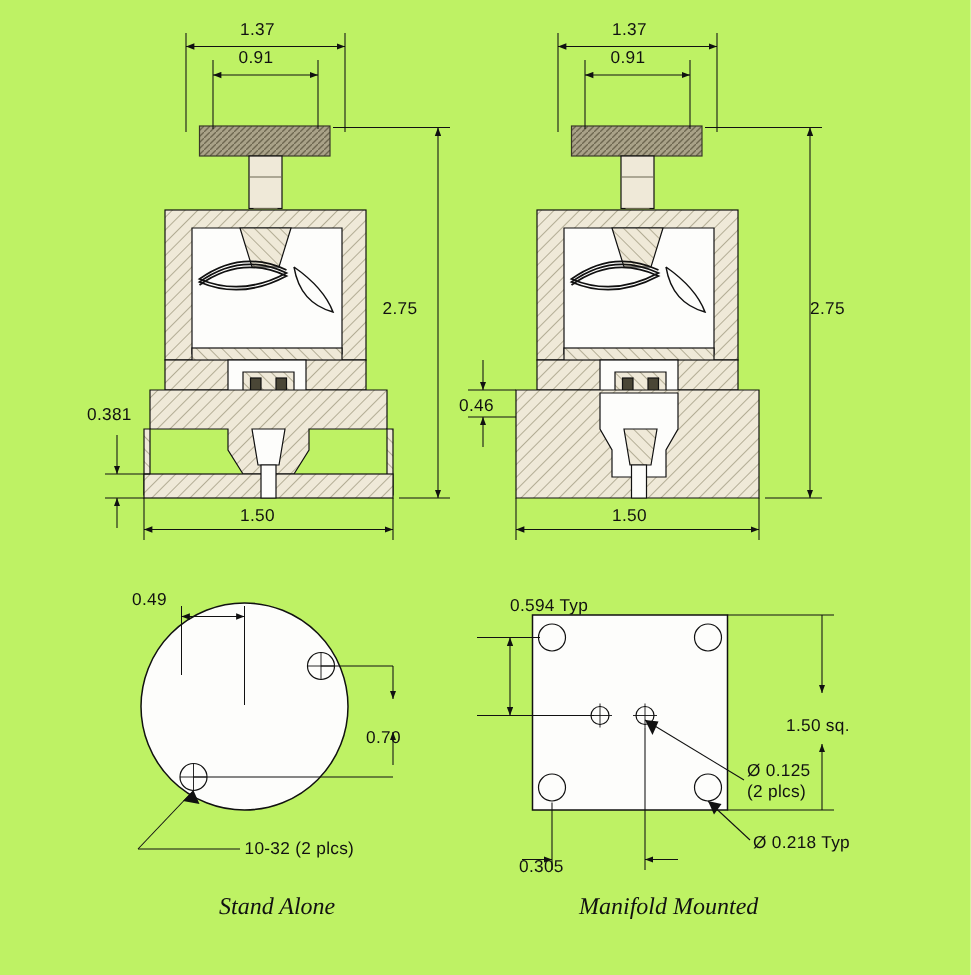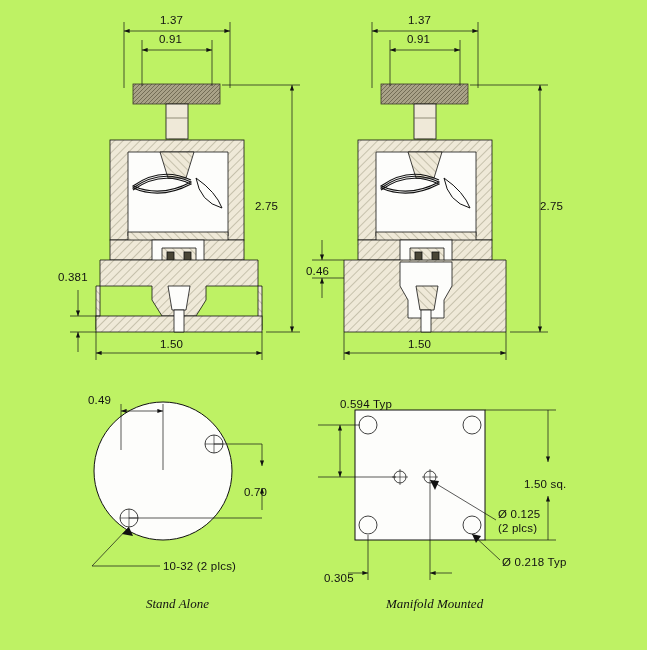--- a/index.html
+++ b/index.html
@@ -32,21 +32,21 @@
     font-family: "Liberation Sans", sans-serif;
     font-size: 11.5px;
     color: #111111;
     white-space: nowrap;
     letter-spacing: 0.2px;
   }
   .cap {
     position: absolute;
     font-family: "Liberation Serif", serif;
     font-style: italic;
-    font-size: 13px;
+    font-size: 16px;
     color: #111111;
     white-space: nowrap;
   }
 </style>
 </head>
 <body>
 
 <div id="sheet">
 
   <svg class="svg-layer" viewBox="0 0 647 650">
@@ -252,21 +252,21 @@
   <div class="lbl" style="left:540px; top:200px;">2.75</div>
   <div class="lbl" style="left:306px; top:265px;">0.46</div>
   <div class="lbl" style="left:408px; top:338px;">1.50</div>
 
   <div class="lbl" style="left:88px; top:394px;">0.49</div>
   <div class="lbl" style="left:244px; top:486px;">0.70</div>
   <div class="lbl" style="left:163px; top:560px;">10-32 (2 plcs)</div>
 
   <div class="lbl" style="left:292px; top:398px;padding-left:48px;">0.594 Typ</div>
   <div class="lbl" style="left:524px; top:478px;text-align:center;">1.50 sq.</div>
-  <div class="lbl" style="left:324px; top:572px;">0.305</div>
+  <div class="lbl" style="left:346px; top:572px;">0.305</div>
   <div class="lbl" style="left:498px; top:508px;">Ø 0.125</div>
   <div class="lbl" style="left:498px; top:522px;">(2 plcs)</div>
   <div class="lbl" style="left:502px; top:556px;">Ø 0.218 Typ</div>
 
   <div class="cap" style="left:146px; top:596px;">Stand Alone</div>
   <div class="cap" style="left:386px; top:596px;">Manifold Mounted</div>
 
 </div>
 
 </body></html>

